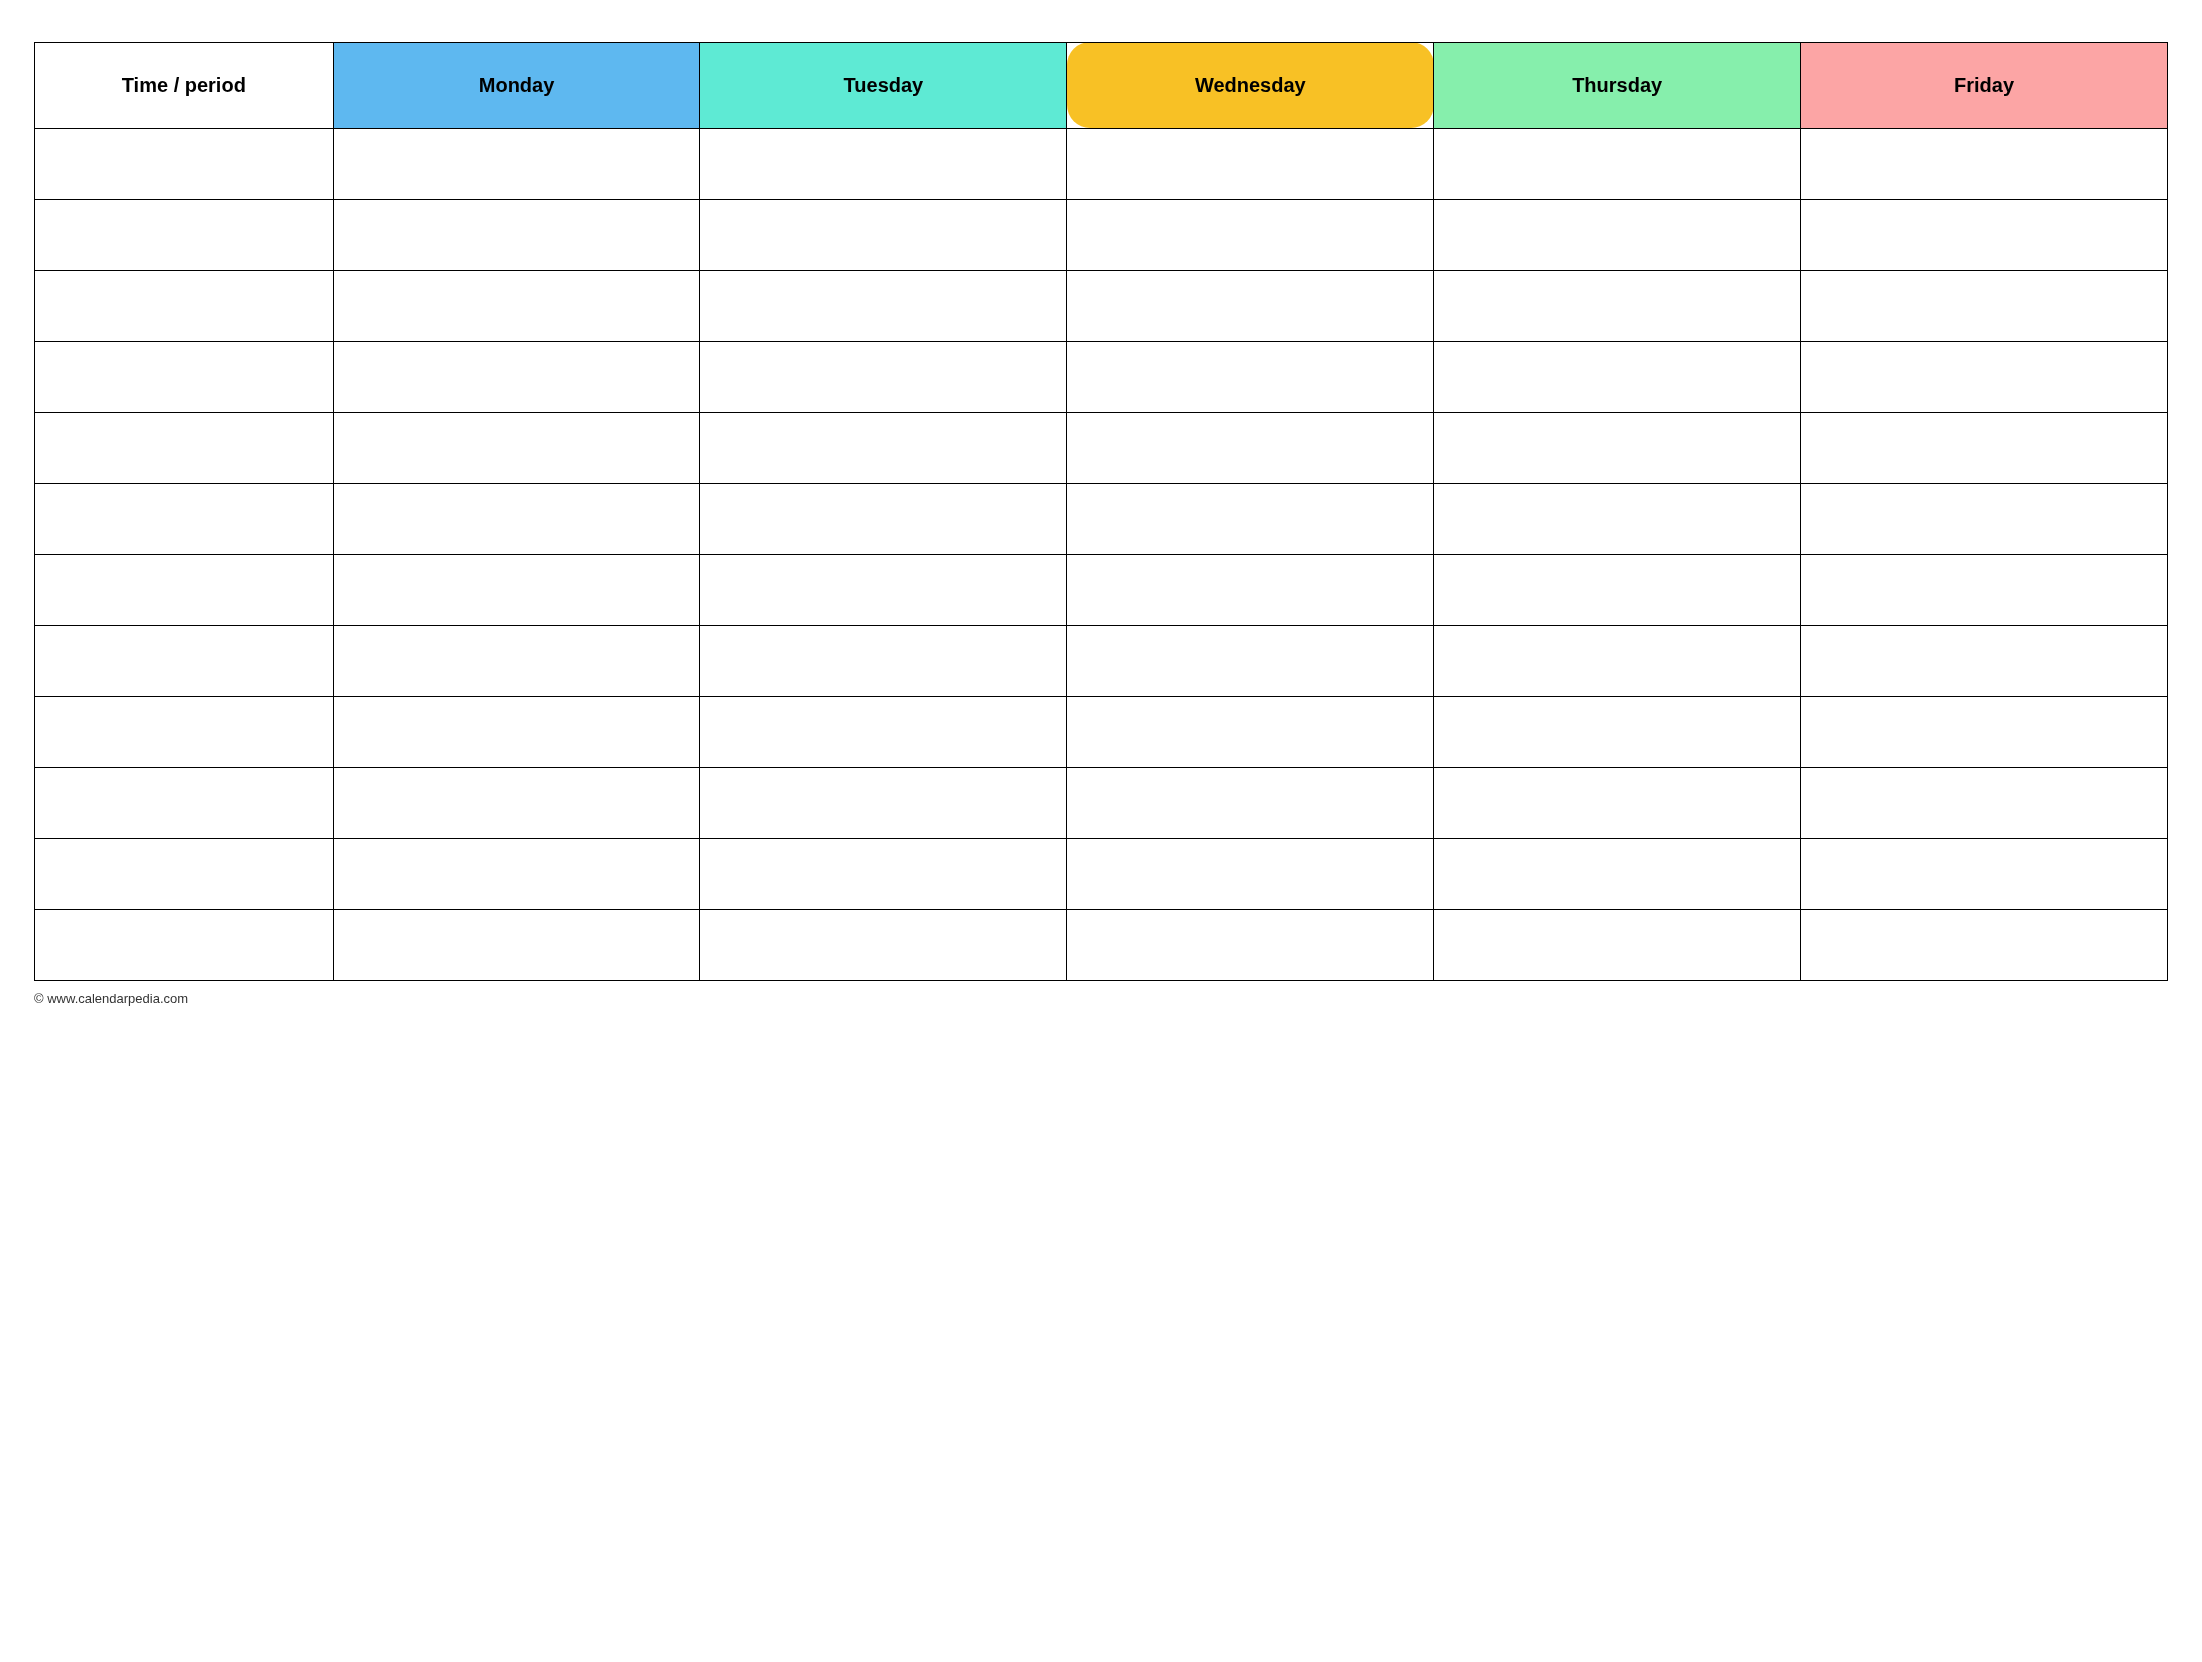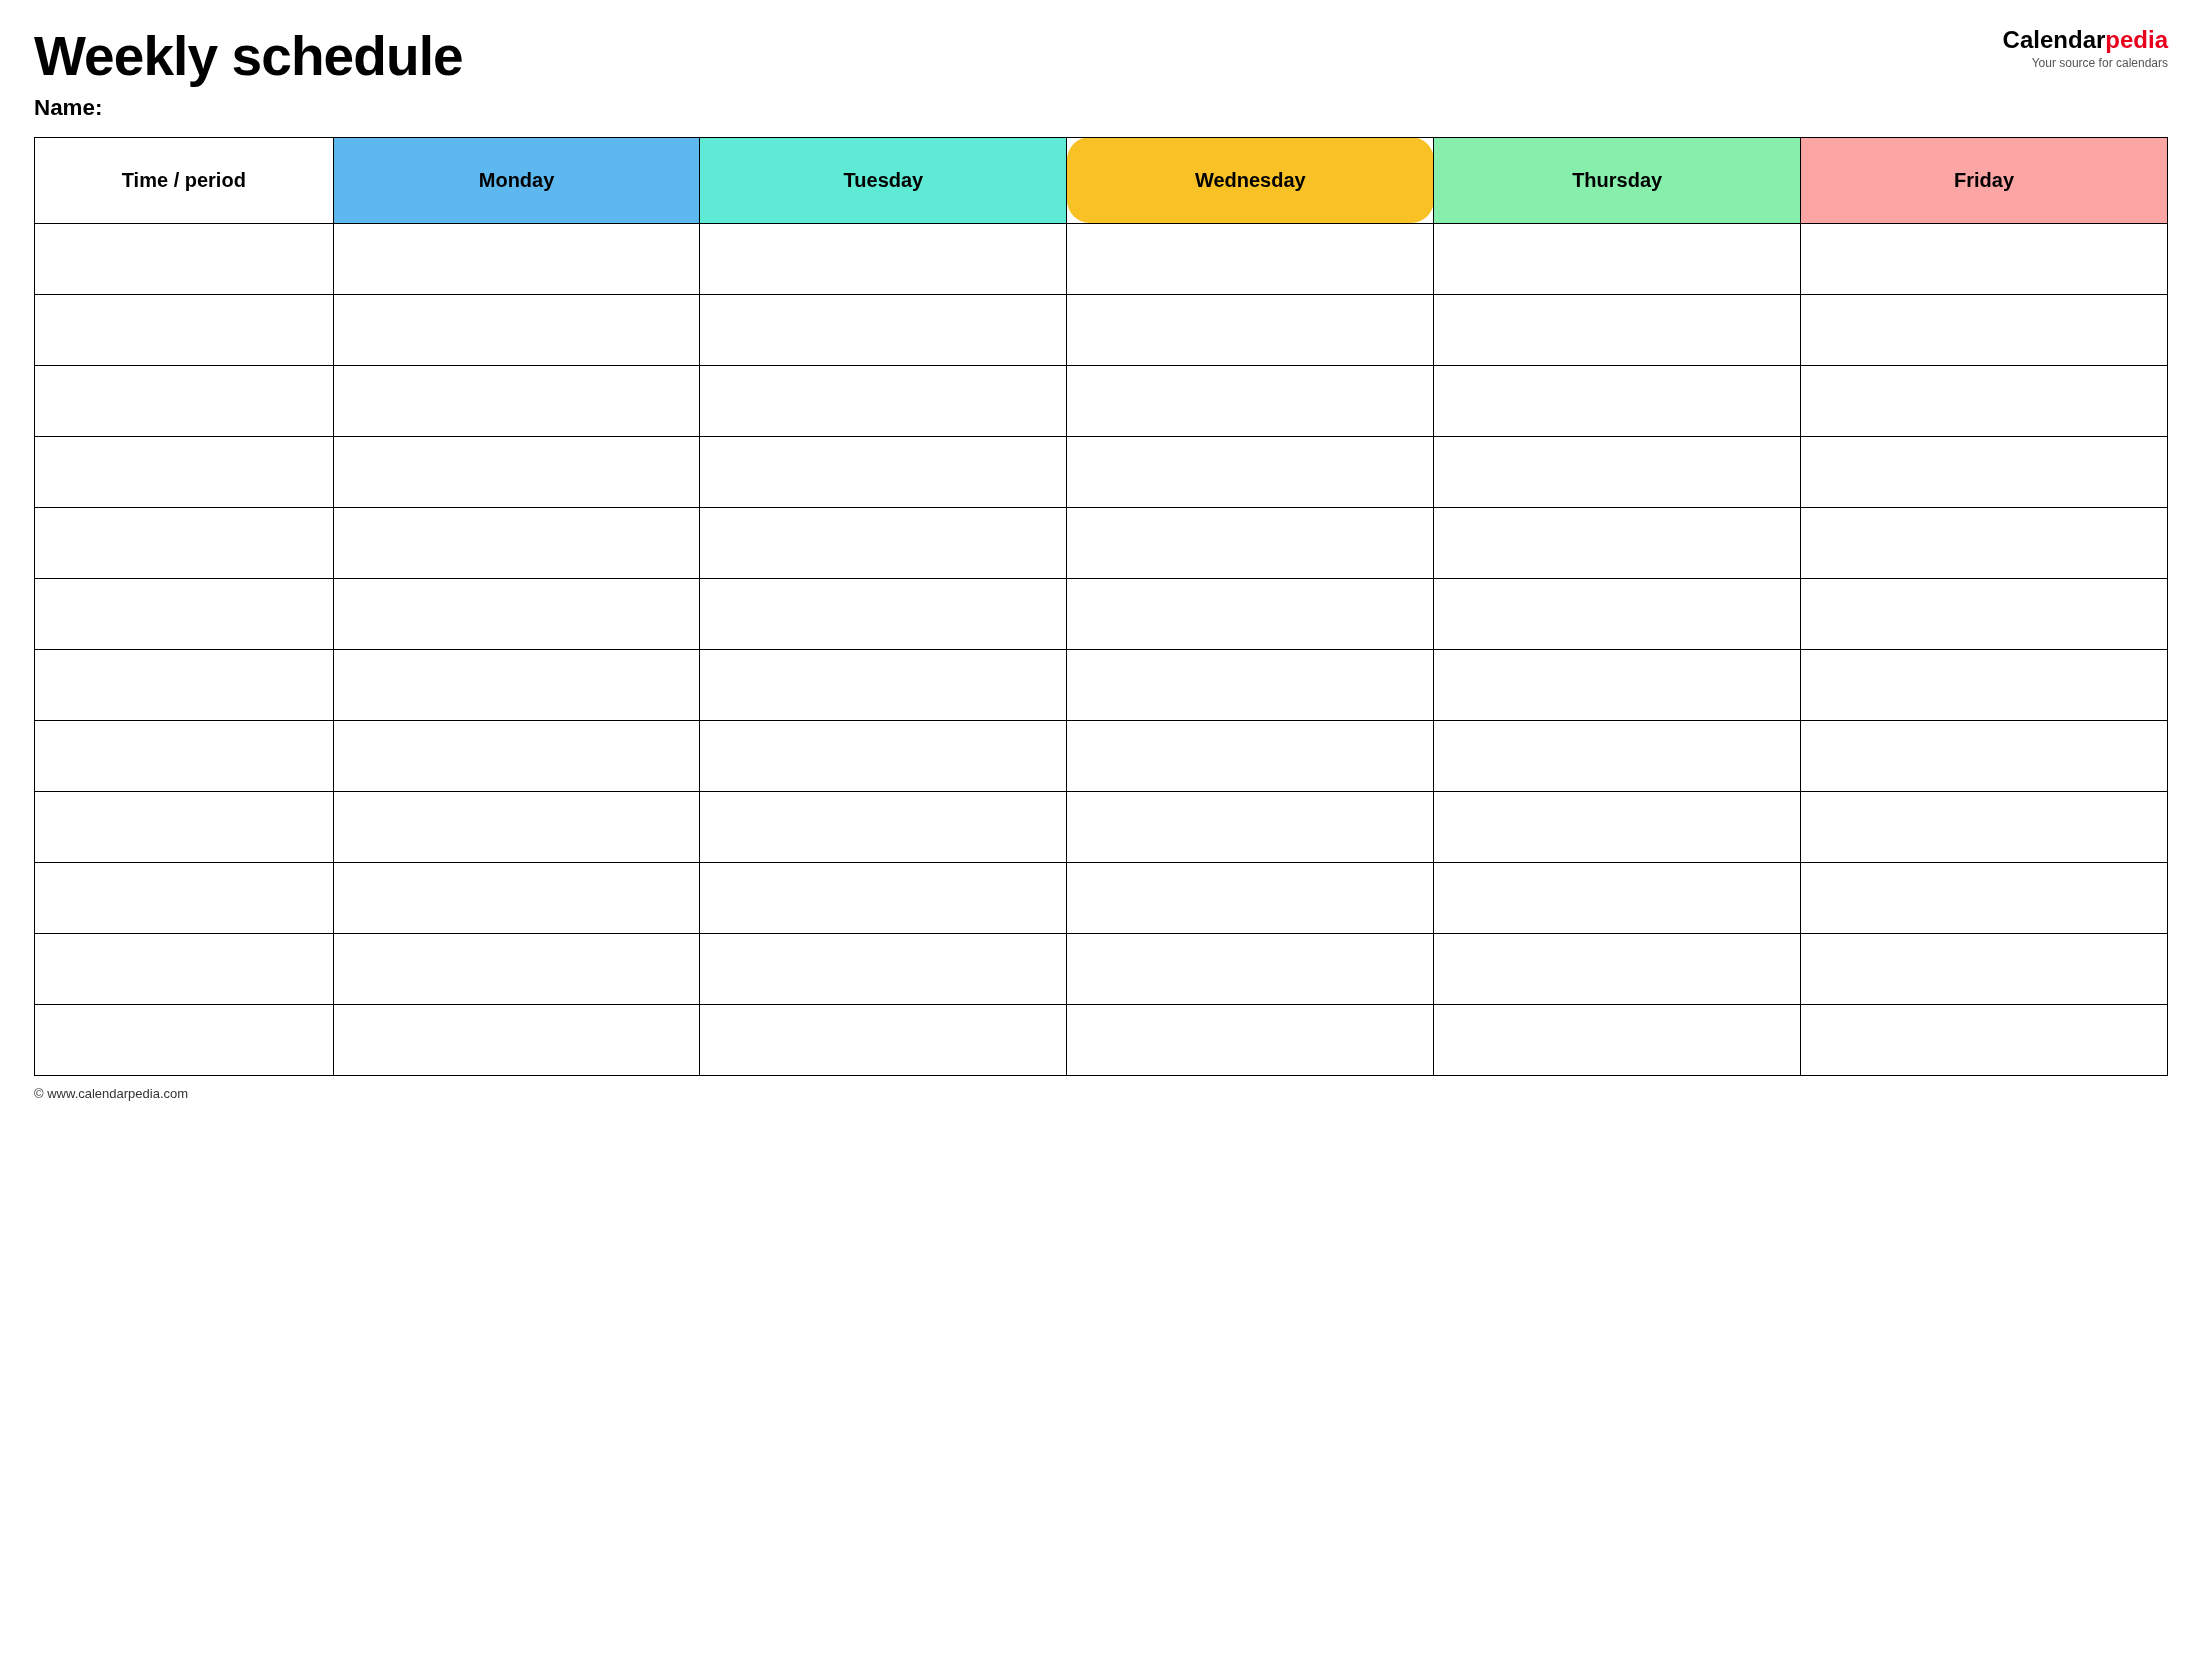--- a/index.html
+++ b/index.html
@@ -136,32 +136,20 @@
       margin-top: 10.3px;
       font-size: 13px;
       color: #333333;
     }
   </style>
 </head>
 <body>
 
 <div class="page-container">
 
-  <div class="header-section">
-    <div class="title-area">
-      <h1 class="main-title">Weekly schedule</h1>
-      <div class="name-label">Name:</div>
-    </div>
-    <div class="logo-area">
-      <div class="logo-text">
-        <span>Calendar</span><span class="logo-red">pedia</span>
-      </div>
-      <div class="logo-tagline">Your source for calendars</div>
-    </div>
-  </div>
 
   <table class="schedule-table">
     <thead>
       <tr>
         <th class="col-time col-time-header">
           <span>Time / period</span>
         </th>
         <th class="col-monday">
           <span>Monday</span>
         </th>

